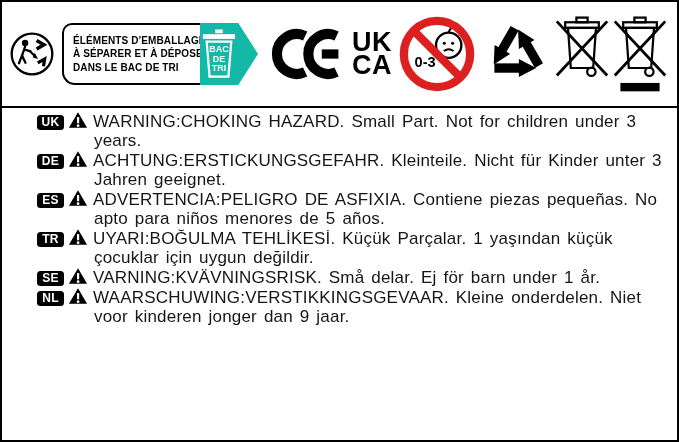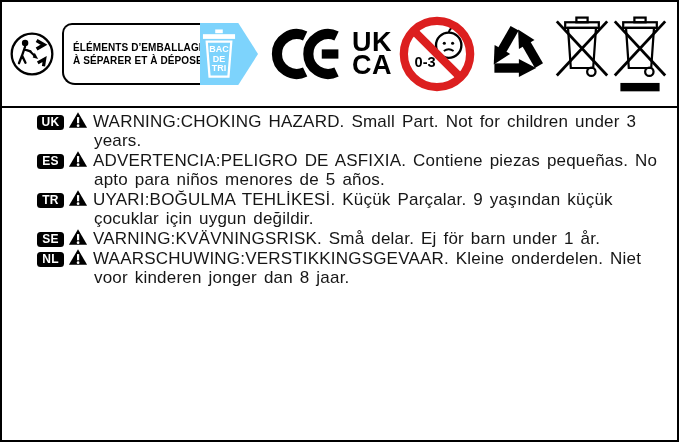--- a/index.html
+++ b/index.html
@@ -16,21 +16,21 @@
   .header > *{flex:none;}
   .triman{width:46px;height:58px;margin-left:3px;}
   .sort-label{display:flex;height:62px;margin-left:7px;}
   .sort-label-text{
     box-sizing:border-box;width:138px;border:2.5px solid #000;border-right:none;
     border-radius:10px 0 0 13px;display:flex;flex-direction:column;justify-content:center;
     padding:3px 2px 3px 9px;font-size:10px;font-weight:bold;line-height:1.32;
     letter-spacing:0.1px;white-space:nowrap;color:#000;
   }
   .sort-label-arrow{
-    width:58px;background:#7dd3fc;display:flex;align-items:center;
+    width:58px;background:#14b8a6;display:flex;align-items:center;
     clip-path:polygon(0 0,66% 0,100% 50%,66% 100%,0 100%);
   }
   .binlogo{width:34px;height:52px;margin-left:2px;}
   .ce{width:72px;height:56px;margin-left:13px;}
   .ukca{
     margin-left:9px;font-weight:bold;font-size:27px;line-height:23px;
     letter-spacing:0.5px;color:#000;text-align:left;
   }
   .zero3{width:78px;height:78px;margin-left:6px;}
   .recycle{width:72px;height:72px;margin-left:4px;}
@@ -63,20 +63,21 @@
       <path d="M28 27 L33 32" stroke="#000" stroke-width="2.8" stroke-linecap="round"></path>
       <polygon points="31,34.5 38,36.5 33.5,28.5" fill="#000"></polygon>
       <path d="M36 12.5 l9.5 5.5 -9.5 5.5" fill="none" stroke="#000" stroke-width="4.6"></path>
       <path d="M37.5 41.5 l9 -5 -1.5 9.5" fill="none" stroke="#000" stroke-width="4.2"></path>
     </svg>
 
     <div class="sort-label">
       <div class="sort-label-text">
         <div>ÉLÉMENTS D’EMBALLAGE</div>
         <div>À SÉPARER ET À DÉPOSER</div>
+        <div>DANS LE BAC DE TRI</div>
       </div>
       <div class="sort-label-arrow">
         <svg class="binlogo" viewBox="0 0 36 52">
           <rect x="14" y="0" width="8" height="4" fill="#fff"></rect>
           <rect x="1" y="5" width="34" height="5" fill="#fff"></rect>
           <path d="M5 13 L8 50 H28 L31 13 Z" fill="none" stroke="#fff" stroke-width="2.4"></path>
           <text x="18" y="24" text-anchor="middle" font-size="9.5" font-weight="bold" fill="#fff">BAC</text>
           <text x="18" y="34" text-anchor="middle" font-size="9.5" font-weight="bold" fill="#fff">DE</text>
           <text x="18" y="44" text-anchor="middle" font-size="9.5" font-weight="bold" fill="#fff">TRI</text>
         </svg>
@@ -145,50 +146,57 @@
 
   <div class="warnings">
   <div class="row">
     <span class="badge">UK</span><svg class="tri" viewBox="0 0 22 19">
           <path d="M11 1 L21 18 H1 Z" fill="#000"></path>
           <rect x="9.9" y="6.3" width="2.4" height="6.8" fill="#fff"></rect>
           <circle cx="11.1" cy="15.7" r="1.5" fill="#fff"></circle>
         </svg><span>WARNING:CHOKING HAZARD. Small Part. Not for children under 3 years.</span>
   </div>
 
+  <div class="row">
+    <span class="badge">DE</span><svg class="tri" viewBox="0 0 22 19">
+          <path d="M11 1 L21 18 H1 Z" fill="#000"></path>
+          <rect x="9.9" y="6.3" width="2.4" height="6.8" fill="#fff"></rect>
+          <circle cx="11.1" cy="15.7" r="1.5" fill="#fff"></circle>
+        </svg><span>ACHTUNG:ERSTICKUNGSGEFAHR. Kleinteile. Nicht für Kinder unter 3 Jahren geeignet.</span>
+  </div>
 
 
 
   <div class="row">
     <span class="badge">ES</span><svg class="tri" viewBox="0 0 22 19">
           <path d="M11 1 L21 18 H1 Z" fill="#000"></path>
           <rect x="9.9" y="6.3" width="2.4" height="6.8" fill="#fff"></rect>
           <circle cx="11.1" cy="15.7" r="1.5" fill="#fff"></circle>
         </svg><span>ADVERTENCIA:PELIGRO DE ASFIXIA. Contiene piezas pequeñas. No apto para niños menores de 5 años.</span>
   </div>
 
   <div class="row">
     <span class="badge">TR</span><svg class="tri" viewBox="0 0 22 19">
           <path d="M11 1 L21 18 H1 Z" fill="#000"></path>
           <rect x="9.9" y="6.3" width="2.4" height="6.8" fill="#fff"></rect>
           <circle cx="11.1" cy="15.7" r="1.5" fill="#fff"></circle>
-        </svg><span>UYARI:BOĞULMA TEHLİKESİ. Küçük Parçalar. 9 yaşından küçük çocuklar için uygun değildir.</span>
+        </svg><span>UYARI:BOĞULMA TEHLİKESİ. Küçük Parçalar. 1 yaşından küçük çocuklar için uygun değildir.</span>
   </div>
 
   <div class="row">
     <span class="badge">SE</span><svg class="tri" viewBox="0 0 22 19">
           <path d="M11 1 L21 18 H1 Z" fill="#000"></path>
           <rect x="9.9" y="6.3" width="2.4" height="6.8" fill="#fff"></rect>
           <circle cx="11.1" cy="15.7" r="1.5" fill="#fff"></circle>
         </svg><span>VARNING:KVÄVNINGSRISK. Små delar. Ej för barn under 1 år.</span>
   </div>
 
   <div class="row">
     <span class="badge">NL</span><svg class="tri" viewBox="0 0 22 19">
           <path d="M11 1 L21 18 H1 Z" fill="#000"></path>
           <rect x="9.9" y="6.3" width="2.4" height="6.8" fill="#fff"></rect>
           <circle cx="11.1" cy="15.7" r="1.5" fill="#fff"></circle>
-        </svg><span>WAARSCHUWING:VERSTIKKINGSGEVAAR. Kleine onderdelen. Niet voor kinderen jonger dan 8 jaar.</span>
+        </svg><span>WAARSCHUWING:VERSTIKKINGSGEVAAR. Kleine onderdelen. Niet voor kinderen jonger dan 9 jaar.</span>
   </div>
 
 </div>
 
 </div>
 
 </body></html>

